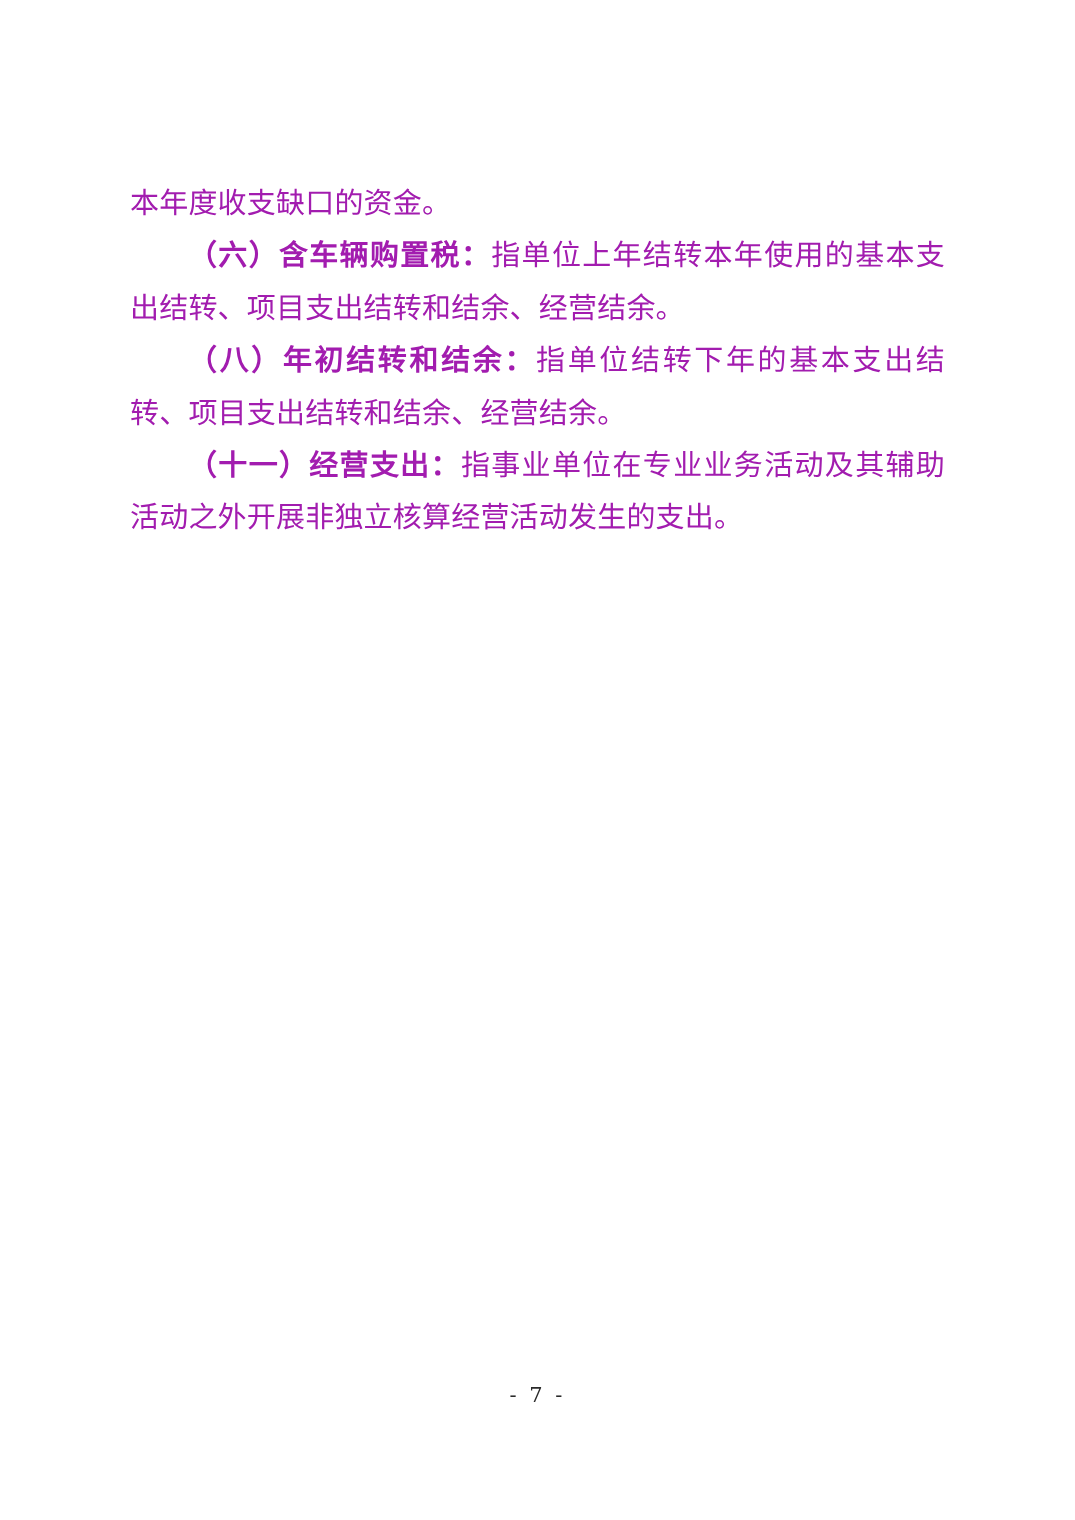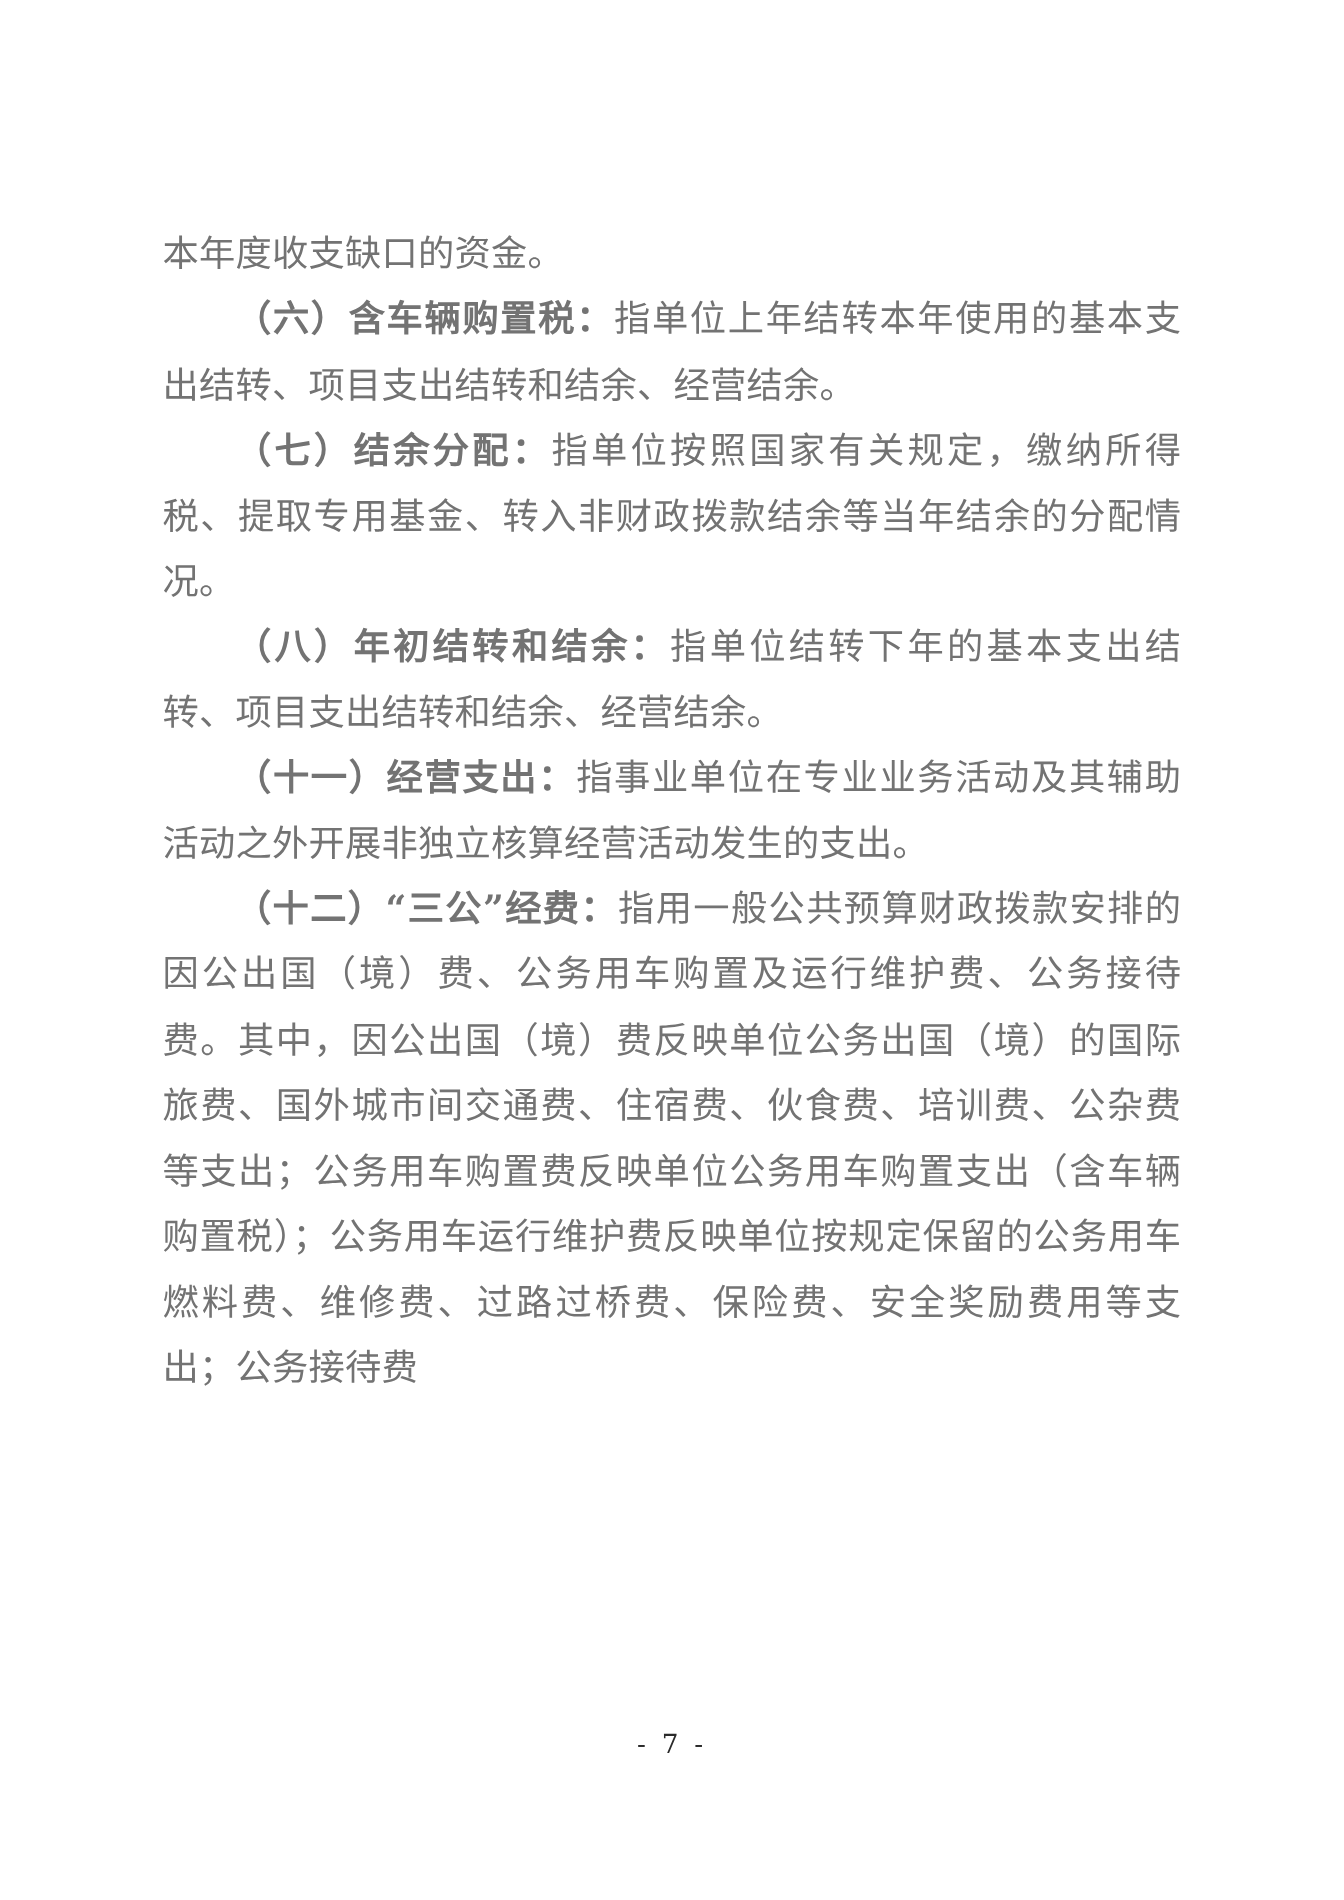--- a/index.html
+++ b/index.html
@@ -16,21 +16,21 @@
     width: 1075px;
     height: 1520px;
     background: #ffffff;
     overflow: hidden;
   }
   .text-block {
     position: absolute;
     left: 130px;
     top: 177px;
     width: 815px;
-    color: #737373;
+    color: #a21caf;
   }
   .para {
     font-size: 29px;
     line-height: 52.4px;
     text-align: justify;
     text-justify: inter-ideograph;
     text-indent: 2em;
     letter-spacing: 0.2px;
     font-weight: 400;
   }
@@ -56,27 +56,25 @@
 <body>
 
 <div class="page">
 
   <div class="text-block">
 
     <p class="para no-indent"><span class="head"></span><span>本年度收支缺口的资金。</span></p>
 
     <p class="para"><span class="head">（六）含车辆购置税：</span><span>指单位上年结转本年使用的基本支出结转、项目支出结转和结余、经营结余。</span></p>
 
-    <p class="para"><span class="head">（七）结余分配：</span><span>指单位按照国家有关规定，缴纳所得税、提取专用基金、转入非财政拨款结余等当年结余的分配情况。</span></p>
 
     <p class="para"><span class="head">（八）年初结转和结余：</span><span>指单位结转下年的基本支出结转、项目支出结转和结余、经营结余。</span></p>
 
 
 
     <p class="para"><span class="head">（十一）经营支出：</span><span>指事业单位在专业业务活动及其辅助活动之外开展非独立核算经营活动发生的支出。</span></p>
 
-    <p class="para"><span class="head">（十二）“三公”经费：</span><span>指用一般公共预算财政拨款安排的因公出国（境）费、公务用车购置及运行维护费、公务接待费。其中，因公出国（境）费反映单位公务出国（境）的国际旅费、国外城市间交通费、住宿费、伙食费、培训费、公杂费等支出；公务用车购置费反映单位公务用车购置支出（含车辆购置税）；公务用车运行维护费反映单位按规定保留的公务用车燃料费、维修费、过路过桥费、保险费、安全奖励费用等支出；公务接待费</span></p>
 
   </div>
 
   <div class="page-number">- 7 -</div>
 
 </div>
 
 </body></html>

